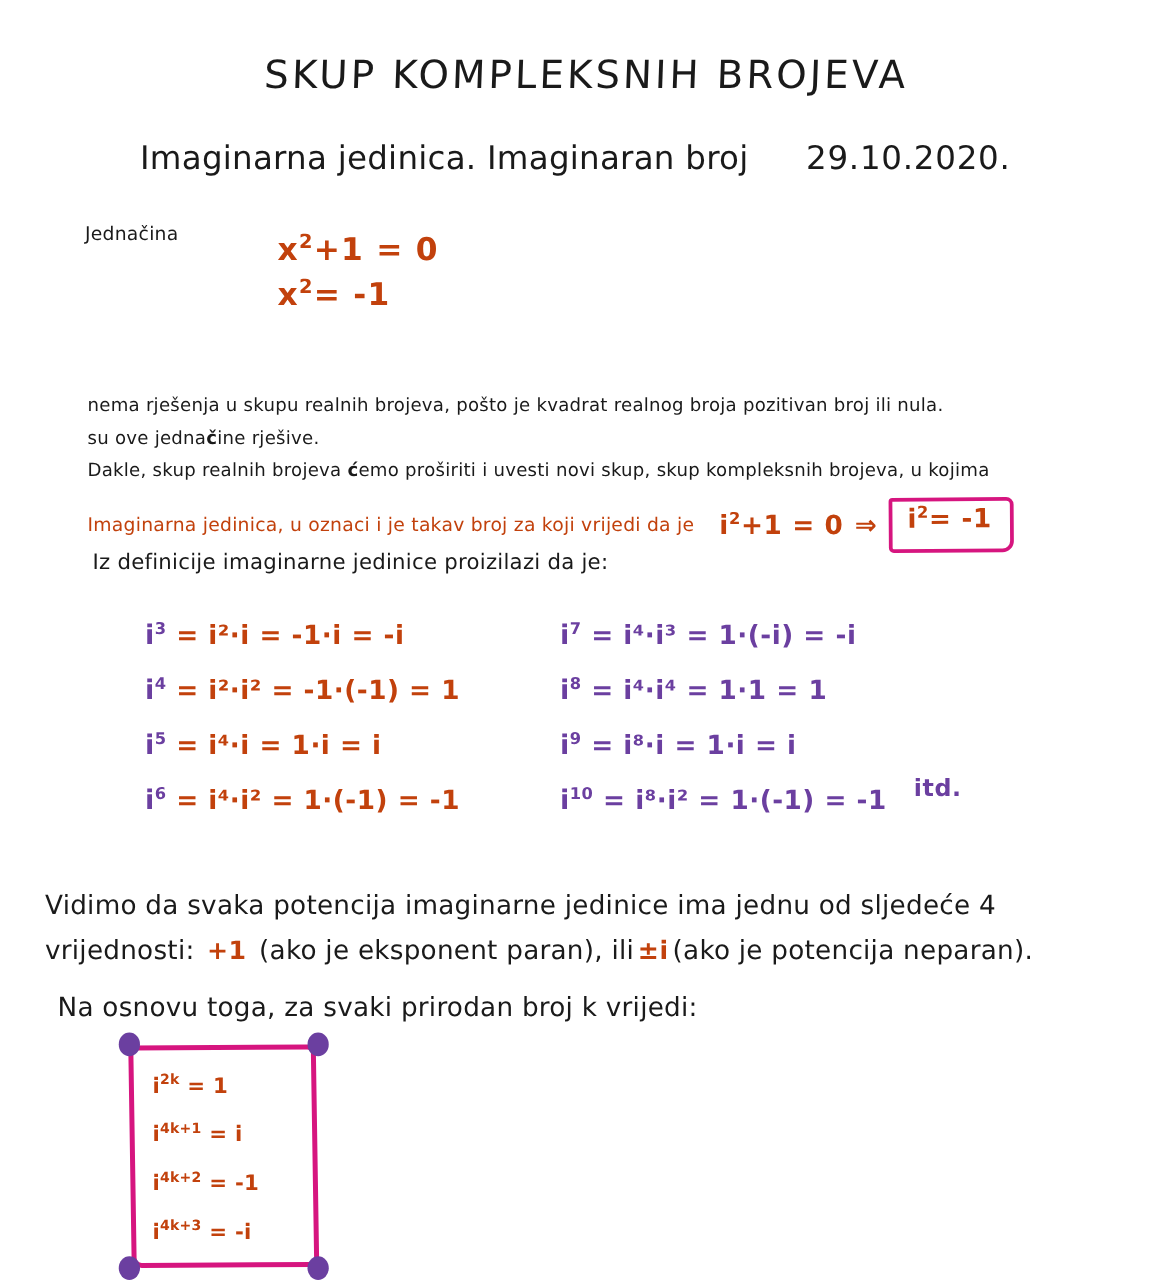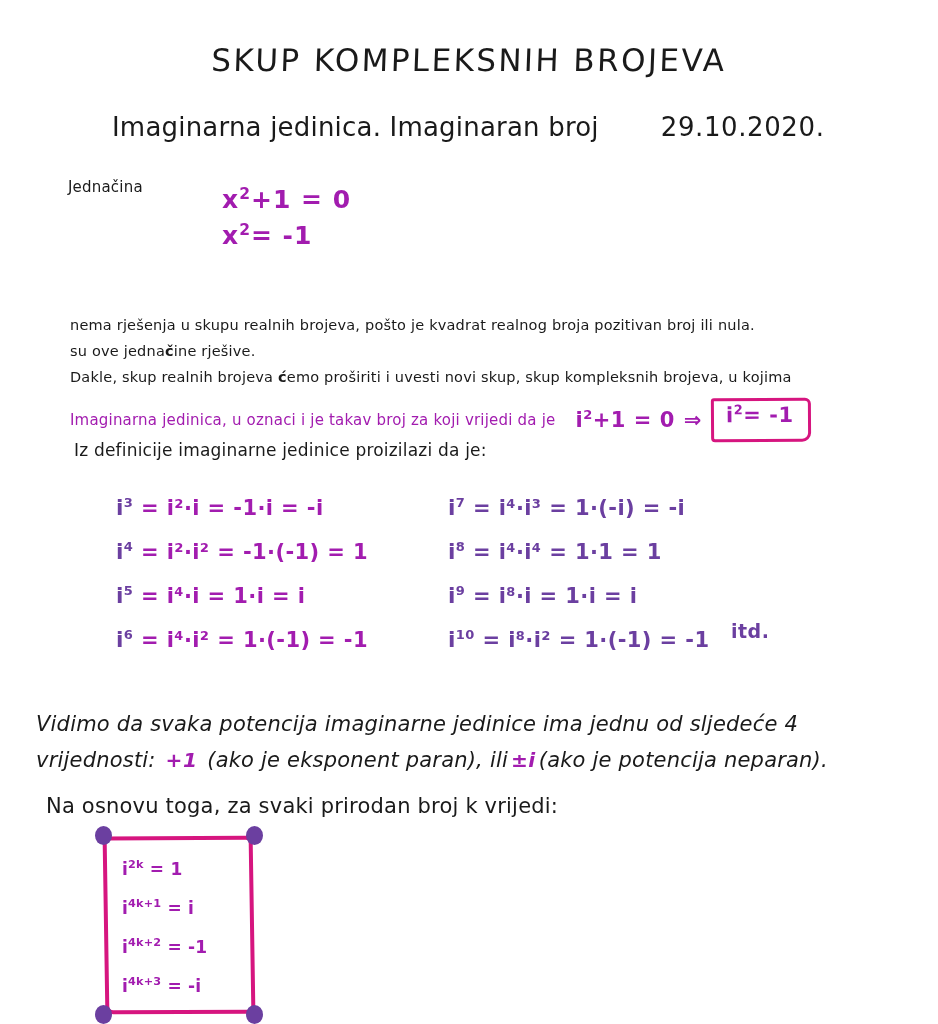--- a/index.html
+++ b/index.html
@@ -11,21 +11,21 @@
     width: 938px;
     height: 1024px;
     position: relative;
     overflow: hidden;
     font-family: "DejaVu Sans", sans-serif;
     color: #1a1a1a;
   }
 
   
   .ink-black { color: #1a1a1a; }
-  .ink-magenta { color: #a21caf; }
+  .ink-magenta { color: #c2410c; }
   .ink-purple { color: #6B3FA0; }
 
   .hand {
     font-family: "DejaVu Sans", sans-serif;
     letter-spacing: 0.2px;
   }
 
   .abs { position: absolute; }
 
   
@@ -43,21 +43,21 @@
     top: 112px;
     left: 112px;
     width: 810px;
     display: flex;
     align-items: baseline;
     font-size: 26px;
     font-weight: 400;
   }
   #subtitle-text { white-space: nowrap; }
   #date-text {
-    margin-left: 62px;
+    margin-left: 46px;
     white-space: nowrap;
     letter-spacing: 0.6px;
   }
 
   
   #label-jednacina {
     top: 178px;
     left: 68px;
     font-size: 15px;
   }
@@ -164,21 +164,21 @@
   }
 
   
   #para-2 {
     top: 706px;
     left: 36px;
     width: 890px;
     font-size: 21px;
     line-height: 36px;
   }
-  #para-2 .ln { display: block; white-space: nowrap; font-style: italic; }
+  #para-2 .ln { display: block; white-space: nowrap; }
   .inline-val {
     font-weight: 700;
     font-size: 0.96em;
     padding: 0 3px;
     letter-spacing: 0.5px;
   }
 
   #para-3 {
     top: 794px;
     left: 46px;

